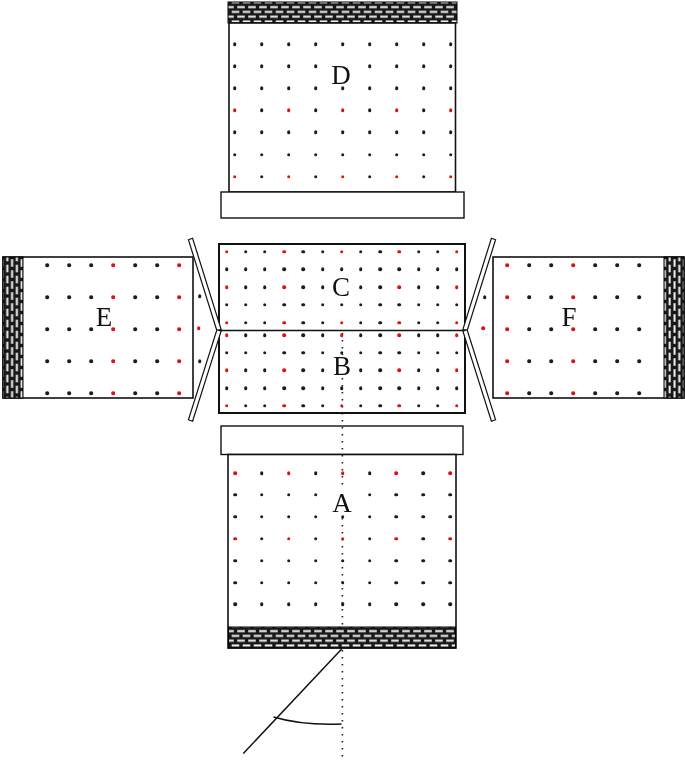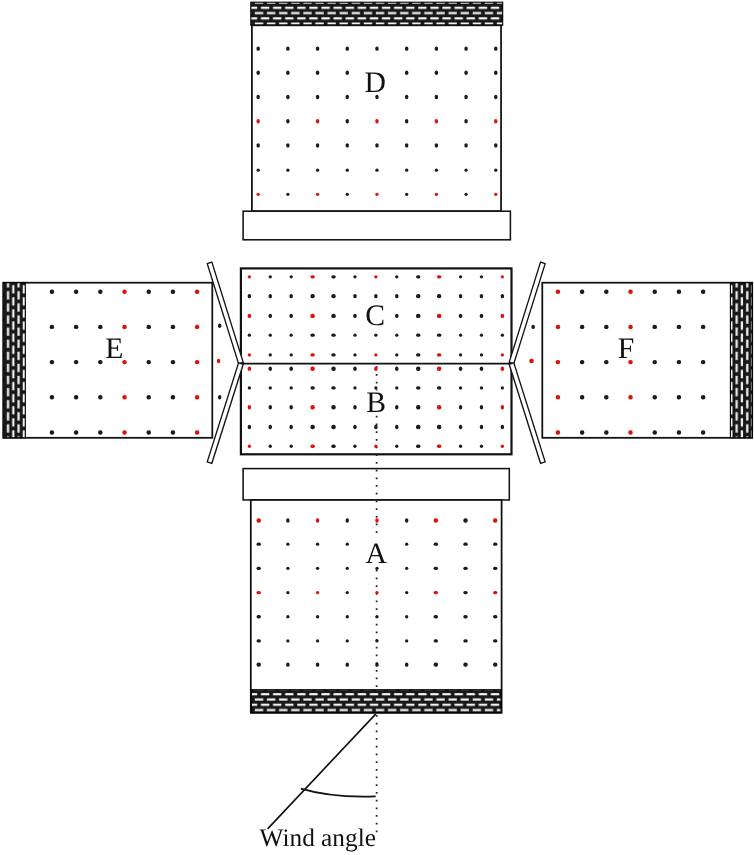--- a/index.html
+++ b/index.html
@@ -398,14 +398,13 @@
       <div class="dot" style="left: 483px; top: 328px; background: rgb(224, 18, 8);"></div>
     </div>
 
   <div class="lbl" style="left:341px;top:75px">D</div>
   <div class="lbl" style="left:341px;top:287px">C</div>
   <div class="lbl" style="left:342px;top:366px">B</div>
   <div class="lbl" style="left:342px;top:503px">A</div>
   <div class="lbl" style="left:104px;top:317px">E</div>
   <div class="lbl" style="left:569px;top:317px">F</div>
 
-  <div class="wind">Wind angle</div>
 </div>
 
 </body></html>

